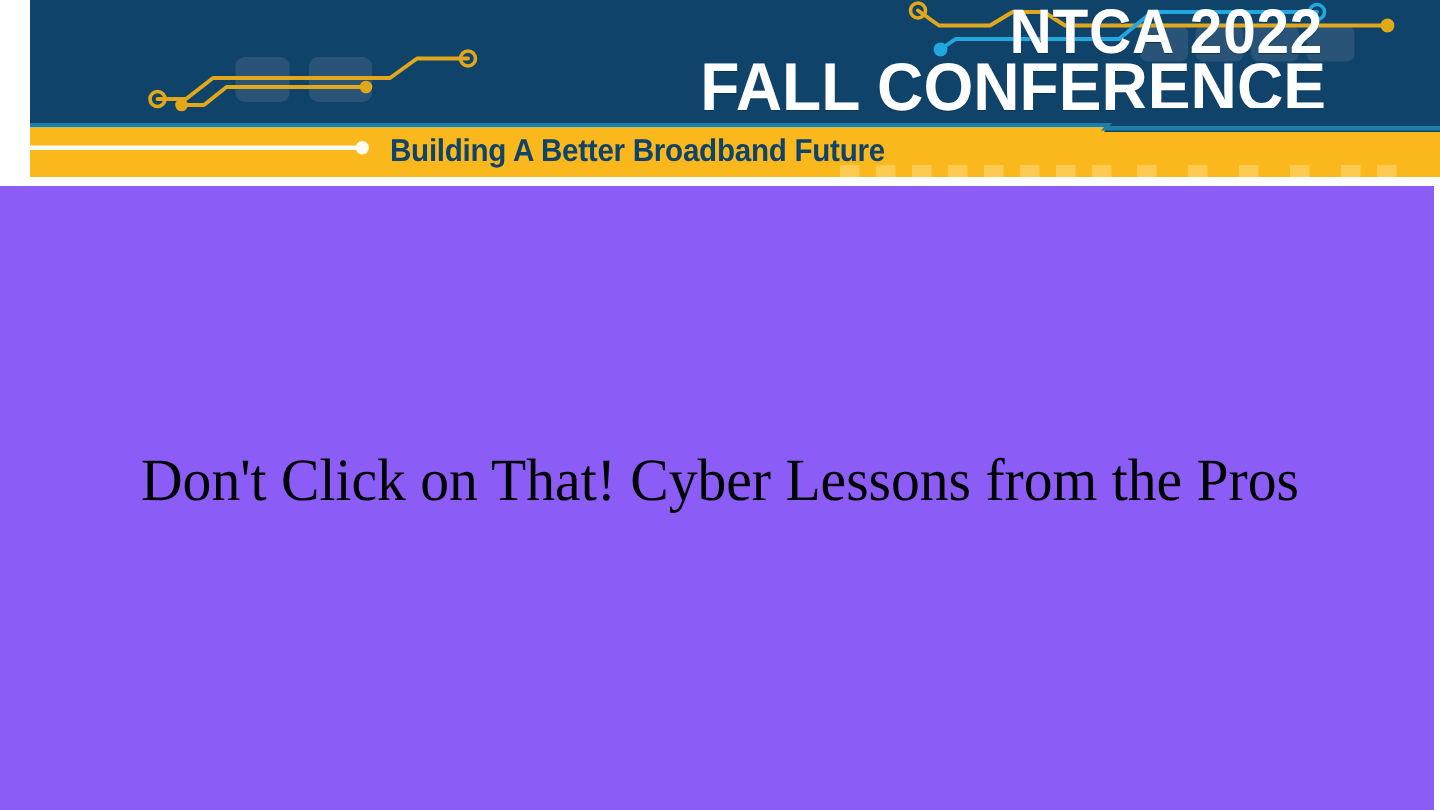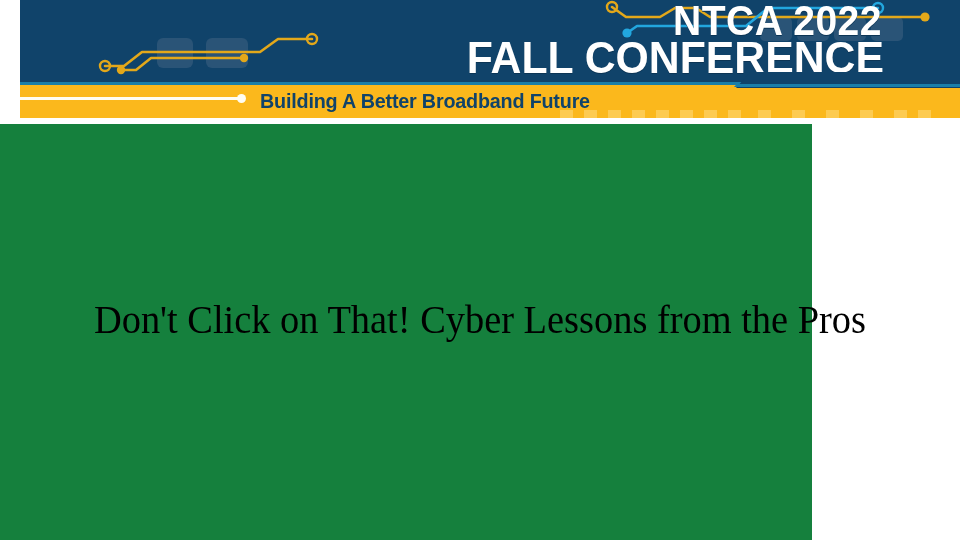--- a/index.html
+++ b/index.html
@@ -187,23 +187,23 @@
     width: 13px;
     height: 8px;
     background: #FDCB51;
   }
 
   
   .body-area {
     position: absolute;
     left: 0;
     top: 124px;
-    width: 812px;
+    width: 956px;
     height: 416px;
-    background: #15803d;
+    background: #8b5cf6;
   }
   .slide-title {
     position: absolute;
     left: 44px;
     top: 172px;
     width: 872px;
     text-align: center;
     color: #000000;
     font-family: "Liberation Serif", serif;
     font-size: 40px;

